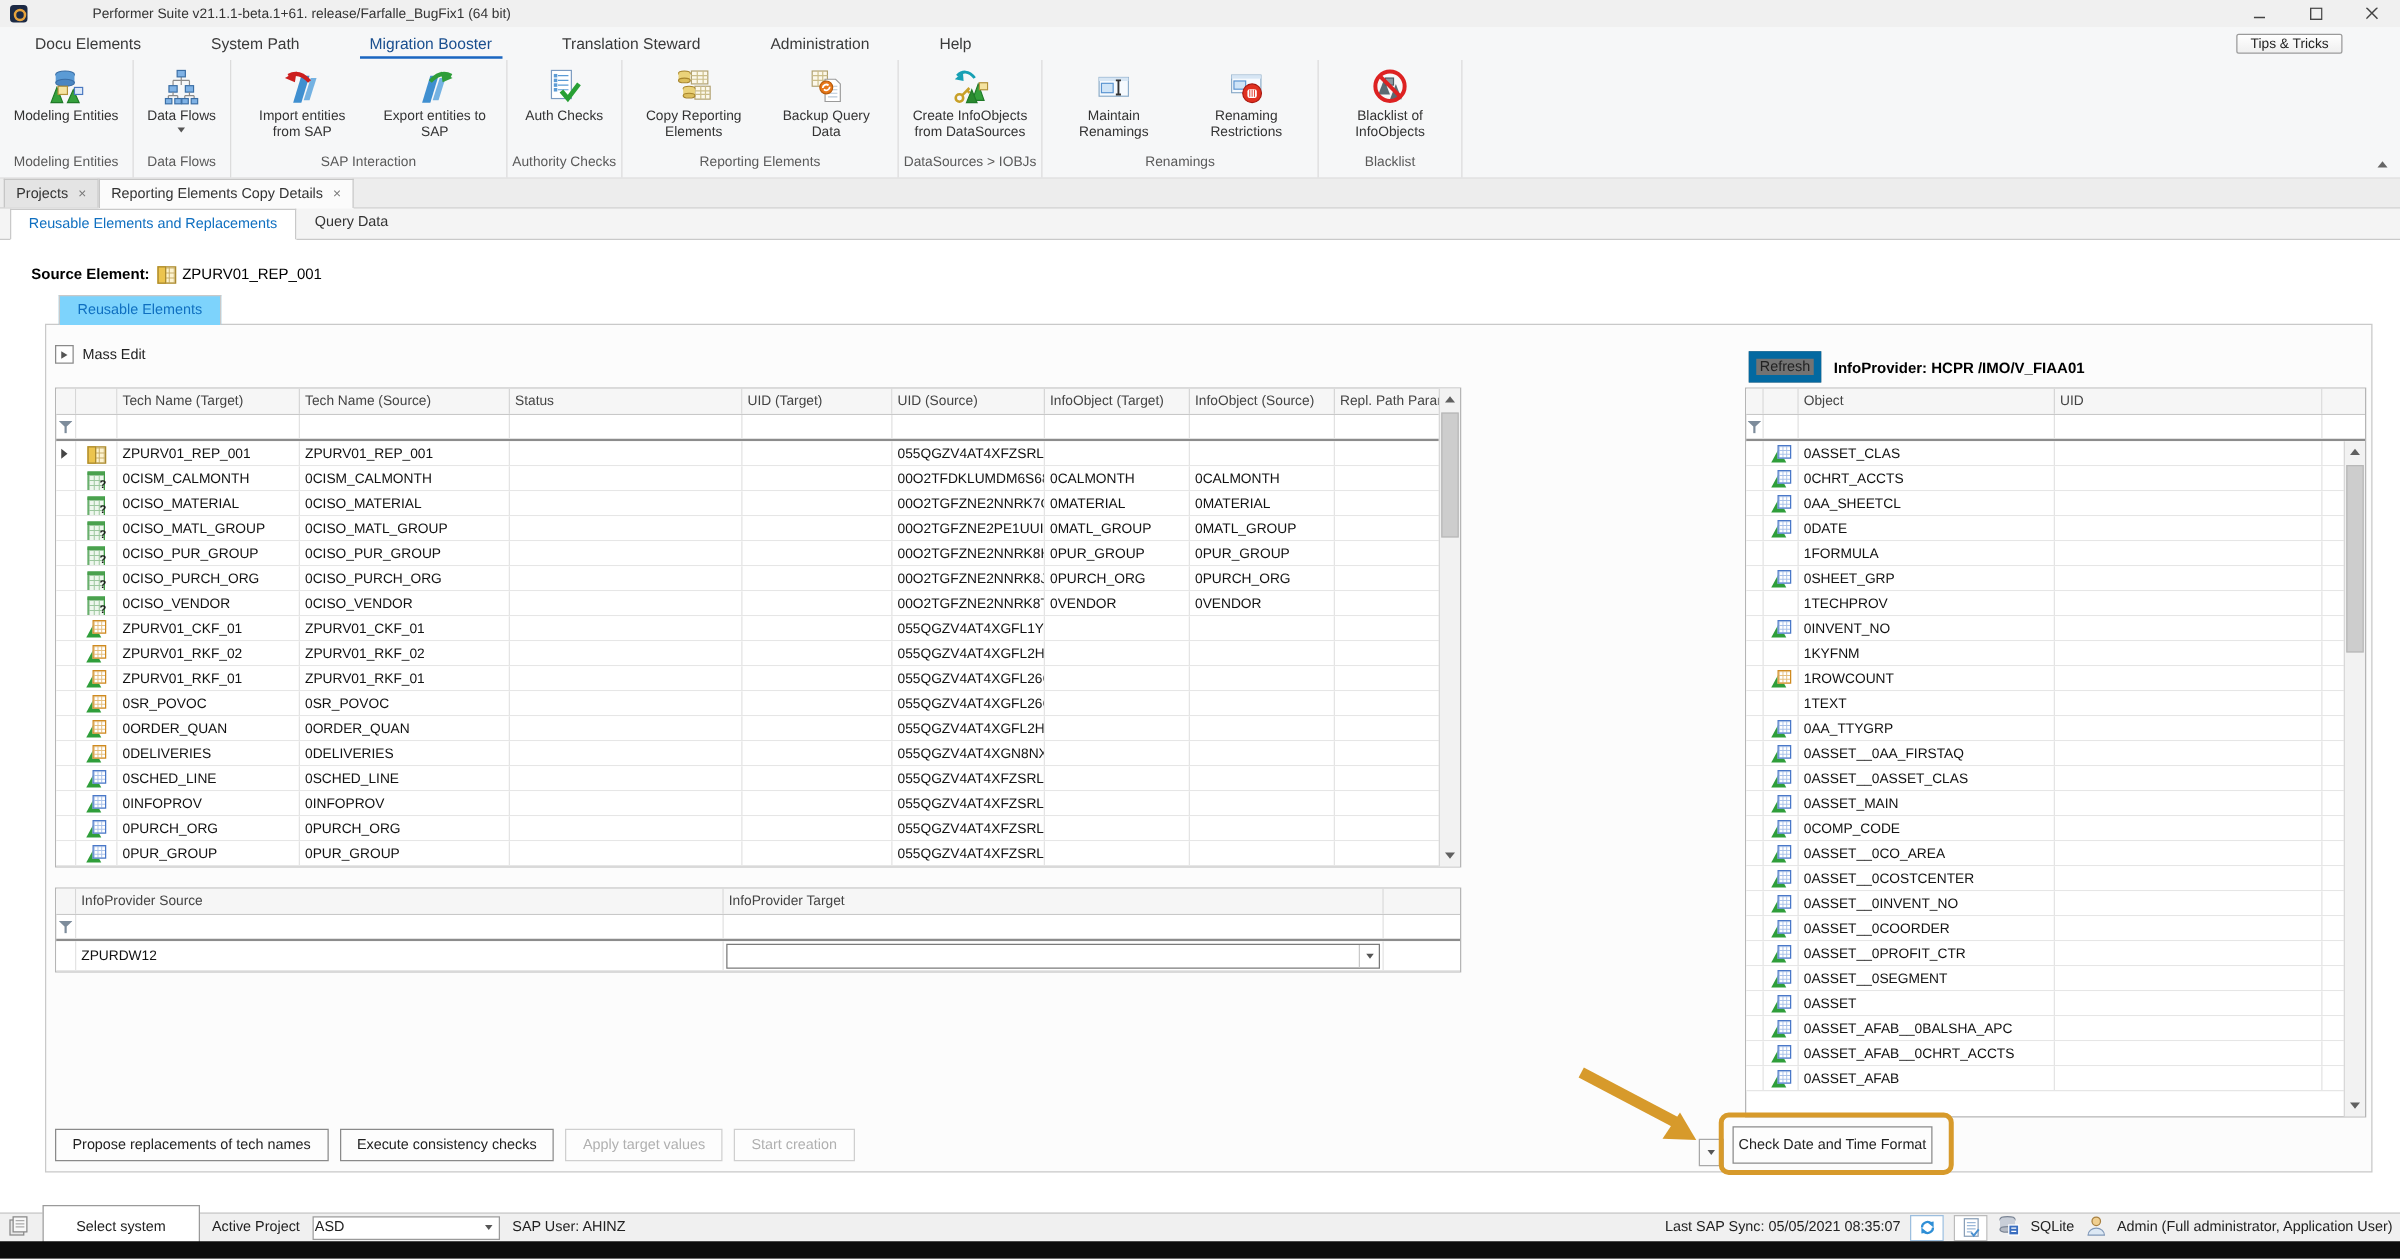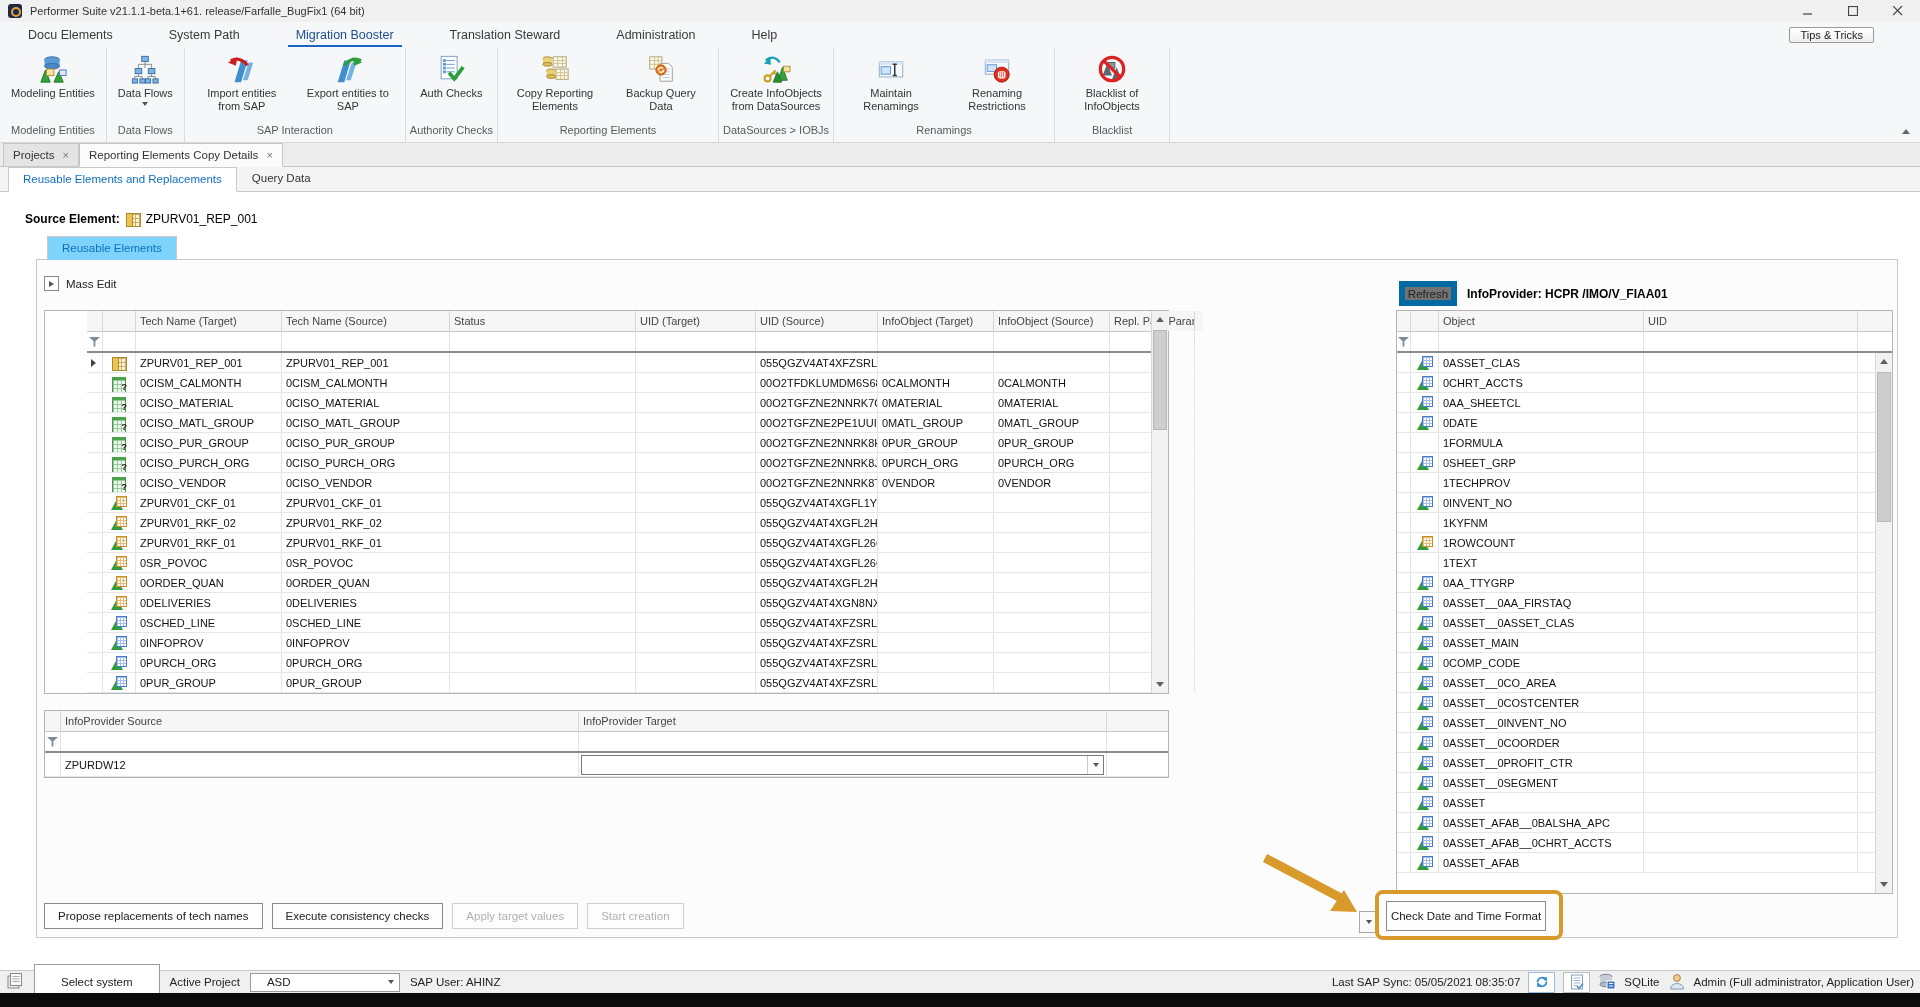--- a/index.html
+++ b/index.html
@@ -4,21 +4,21 @@
 <style>
   html,body{margin:0;padding:0;background:#444;}
   *{box-sizing:border-box;}
   #app{position:relative;width:1920px;height:1007px;background:#ffffff;overflow:hidden;
        font-family:"Liberation Sans",sans-serif;font-size:11px;color:#222;}
 
   
   .titlebar{position:absolute;left:0;top:0;width:1920px;height:22px;background:#f0f0f0;display:flex;align-items:center;}
   .app-logo{width:14px;height:14px;margin:0 8px 0 8px;background:#1d2a45;border-radius:3px;position:relative;}
   .app-logo::after{content:"";position:absolute;left:3px;top:3px;width:6px;height:6px;border:2px solid #e8a33d;border-radius:50%;}
-  .title-text{font-size:11px;color:#333;}
+  .title-text{font-size:11px;color:#333;margin-left:44px;}
   .win-btns{margin-left:auto;display:flex;height:22px;}
   .win-btn{width:45px;height:22px;display:flex;align-items:center;justify-content:center;}
   .win-btn svg{stroke:#444;stroke-width:1.2;fill:none;}
 
   
   .menubar{position:absolute;left:0;top:22px;width:1920px;height:26px;background:#f6f7f8;display:flex;align-items:center;}
   .menu-item{padding:5px 14px;margin:0 14px;font-size:12.5px;color:#3a3a3a;position:relative;}
   .menu-item.active{color:#1a4f8f;}
   .menu-item.active::after{content:"";position:absolute;left:6px;right:6px;bottom:0;height:2px;background:#1a66c0;}
   .tips-btn{margin-left:auto;margin-right:46px;border:1px solid #9a9a9a;background:linear-gradient(#ffffff,#efefef);
@@ -69,21 +69,21 @@
   .g-filter{height:21px;border-bottom:2px solid #8c8c8c;}
   .g-filter .cell{border-right:1px solid #e2e2e2;display:flex;align-items:center;justify-content:center;}
   .g-row{height:20px;border-bottom:1px solid #e6e6e6;background:#fff;}
   .g-row .cell{border-right:1px solid #e4e4e4;display:flex;align-items:center;padding:0 4px;overflow:hidden;white-space:nowrap;color:#111;}
   .cell{flex:none;}
   
   .c-ind{width:16px;}  .c-icon{width:33px;justify-content:center;}
   .c-tt{width:146px;} .c-ts{width:168px;} .c-st{width:186px;} .c-ut{width:120px;}
   .c-us{width:122px;} .c-it{width:116px;} .c-is{width:116px;} .c-rp{width:85px;}
   .c-fill{flex:1;border-right:none !important;}
-  .main-grid{left:7px;top:50px;width:1125px;height:384px;padding-left:42px;}
+  .main-grid{left:7px;top:50px;width:1125px;height:384px;}
   
   .ip-grid{left:7px;top:450px;width:1125px;height:68px;}
   .c-src{width:518px;} .c-tgt{width:528px;}
   .ip-row{height:24px;}
   .combo{flex:1;height:20px;margin:1px 2px;border:1px solid #7a7a7a;background:#fff;display:flex;align-items:center;}
   .combo .cval{flex:1;padding:0 4px;}
   .combo .cbtn{width:16px;height:100%;border-left:1px solid #c9c9c9;display:flex;align-items:center;justify-content:center;}
   .darr{width:0;height:0;border-left:3.5px solid transparent;border-right:3.5px solid transparent;border-top:4px solid #555;}
   
   .right-grid{left:1359px;top:50px;width:497px;height:584px;}
@@ -133,21 +133,21 @@
   .hl-rect{position:absolute;left:1338px;top:630px;width:188px;height:50px;border:4px solid #d79a2b;border-radius:8px;z-index:5;}
   .hl-arrow{position:absolute;left:1220px;top:592px;z-index:6;pointer-events:none;}
   .mini-dn{position:absolute;left:1322px;top:651px;width:20px;height:22px;border:1px solid #a8a8a8;background:#fafafa;display:flex;align-items:center;justify-content:center;}
 
   
   .statusbar{position:absolute;left:0;top:970px;width:1920px;height:23px;background:#f0f0f0;border-top:1px solid #c8c8c8;display:flex;align-items:center;font-size:11.5px;color:#222;}
   .sb-left{display:flex;align-items:center;gap:10px;padding-left:6px;}
   .sb-right{margin-left:auto;display:flex;align-items:center;gap:8px;padding-right:6px;}
   .sb-btn2{border:1px solid #9a9a9a;background:#fff;height:36px;display:flex;align-items:center;justify-content:center;padding:0 26px;}
   .sb-combo{width:150px;height:19px;border:1px solid #9a9a9a;background:#fff;display:flex;align-items:center;}
-  .sb-combo .cval{flex:1;padding:0 16px;}
+  .sb-combo .cval{flex:1;padding:0 1px;}
   .sb-combo .cbtn{width:16px;display:flex;align-items:center;justify-content:center;}
   .icon-btn{width:27px;height:21px;border:1px solid #9cbede;background:#fff;display:flex;align-items:center;justify-content:center;}
   .icon-btn.gray{border-color:#bbbbbb;}
   .blackstrip{position:absolute;left:0;top:993px;width:1920px;height:14px;background:#0c0c0c;}
 </style>
 </head>
 <body>
 
 <div id="app">
 

